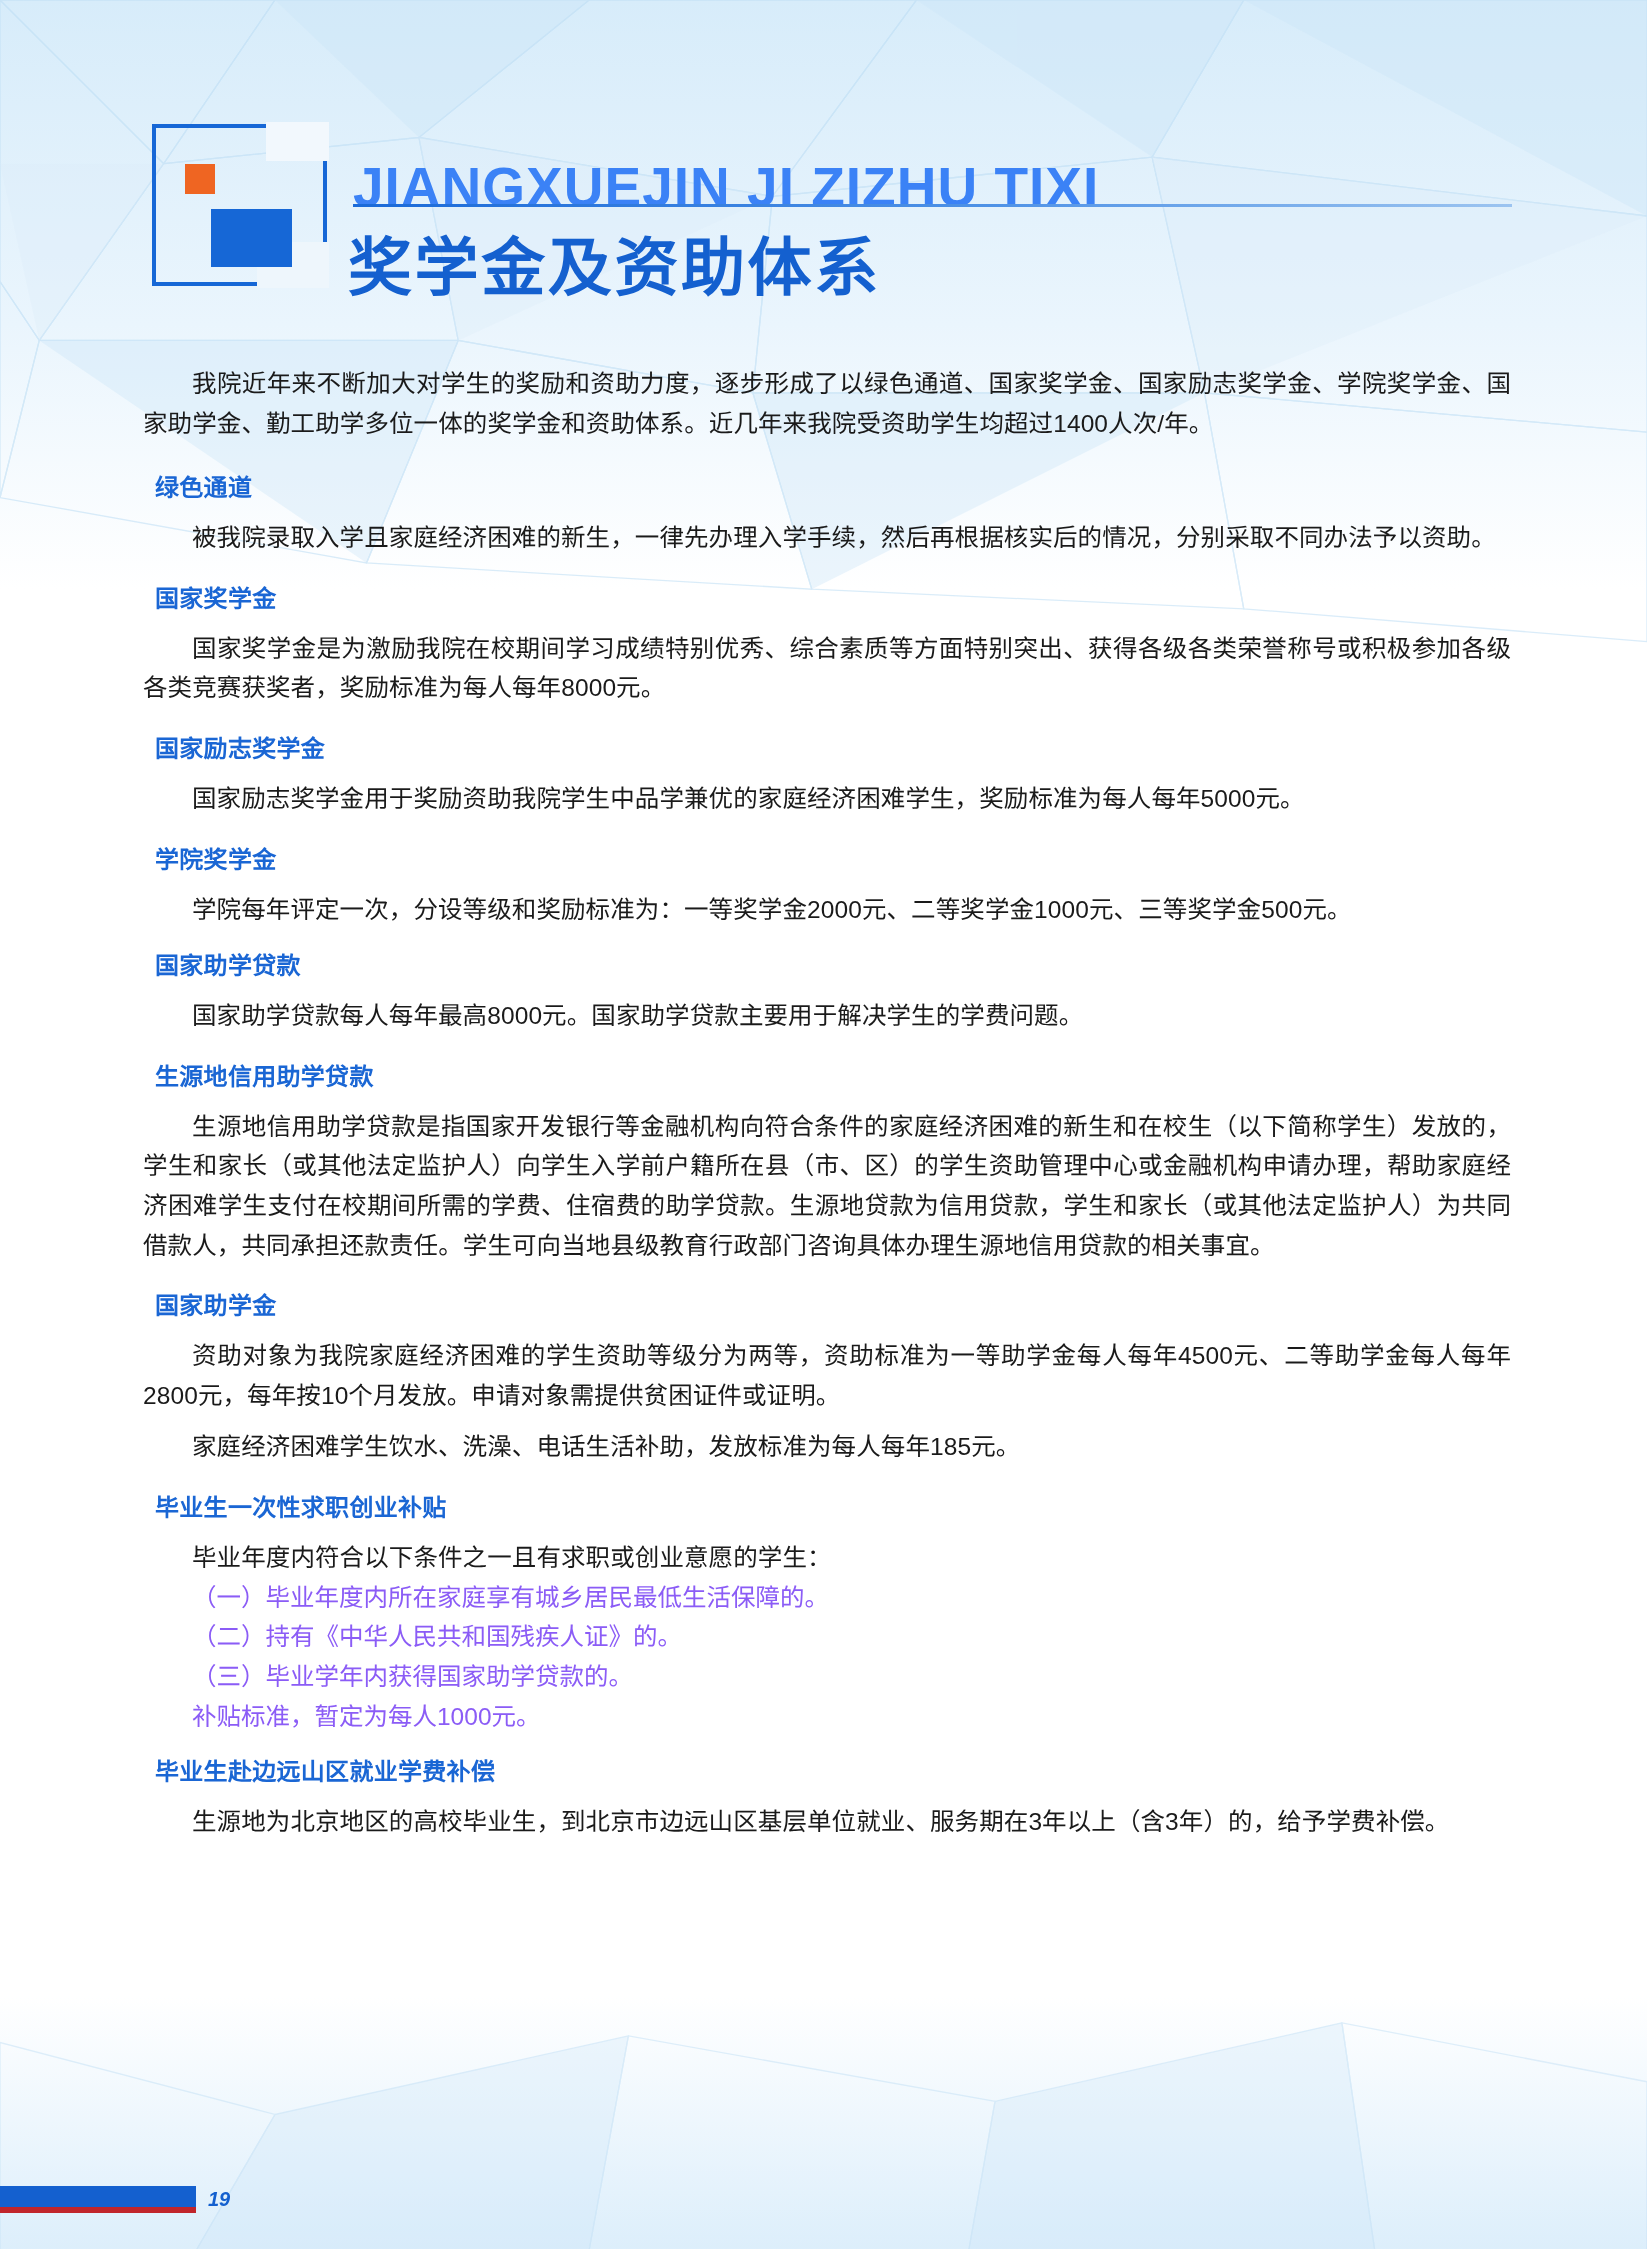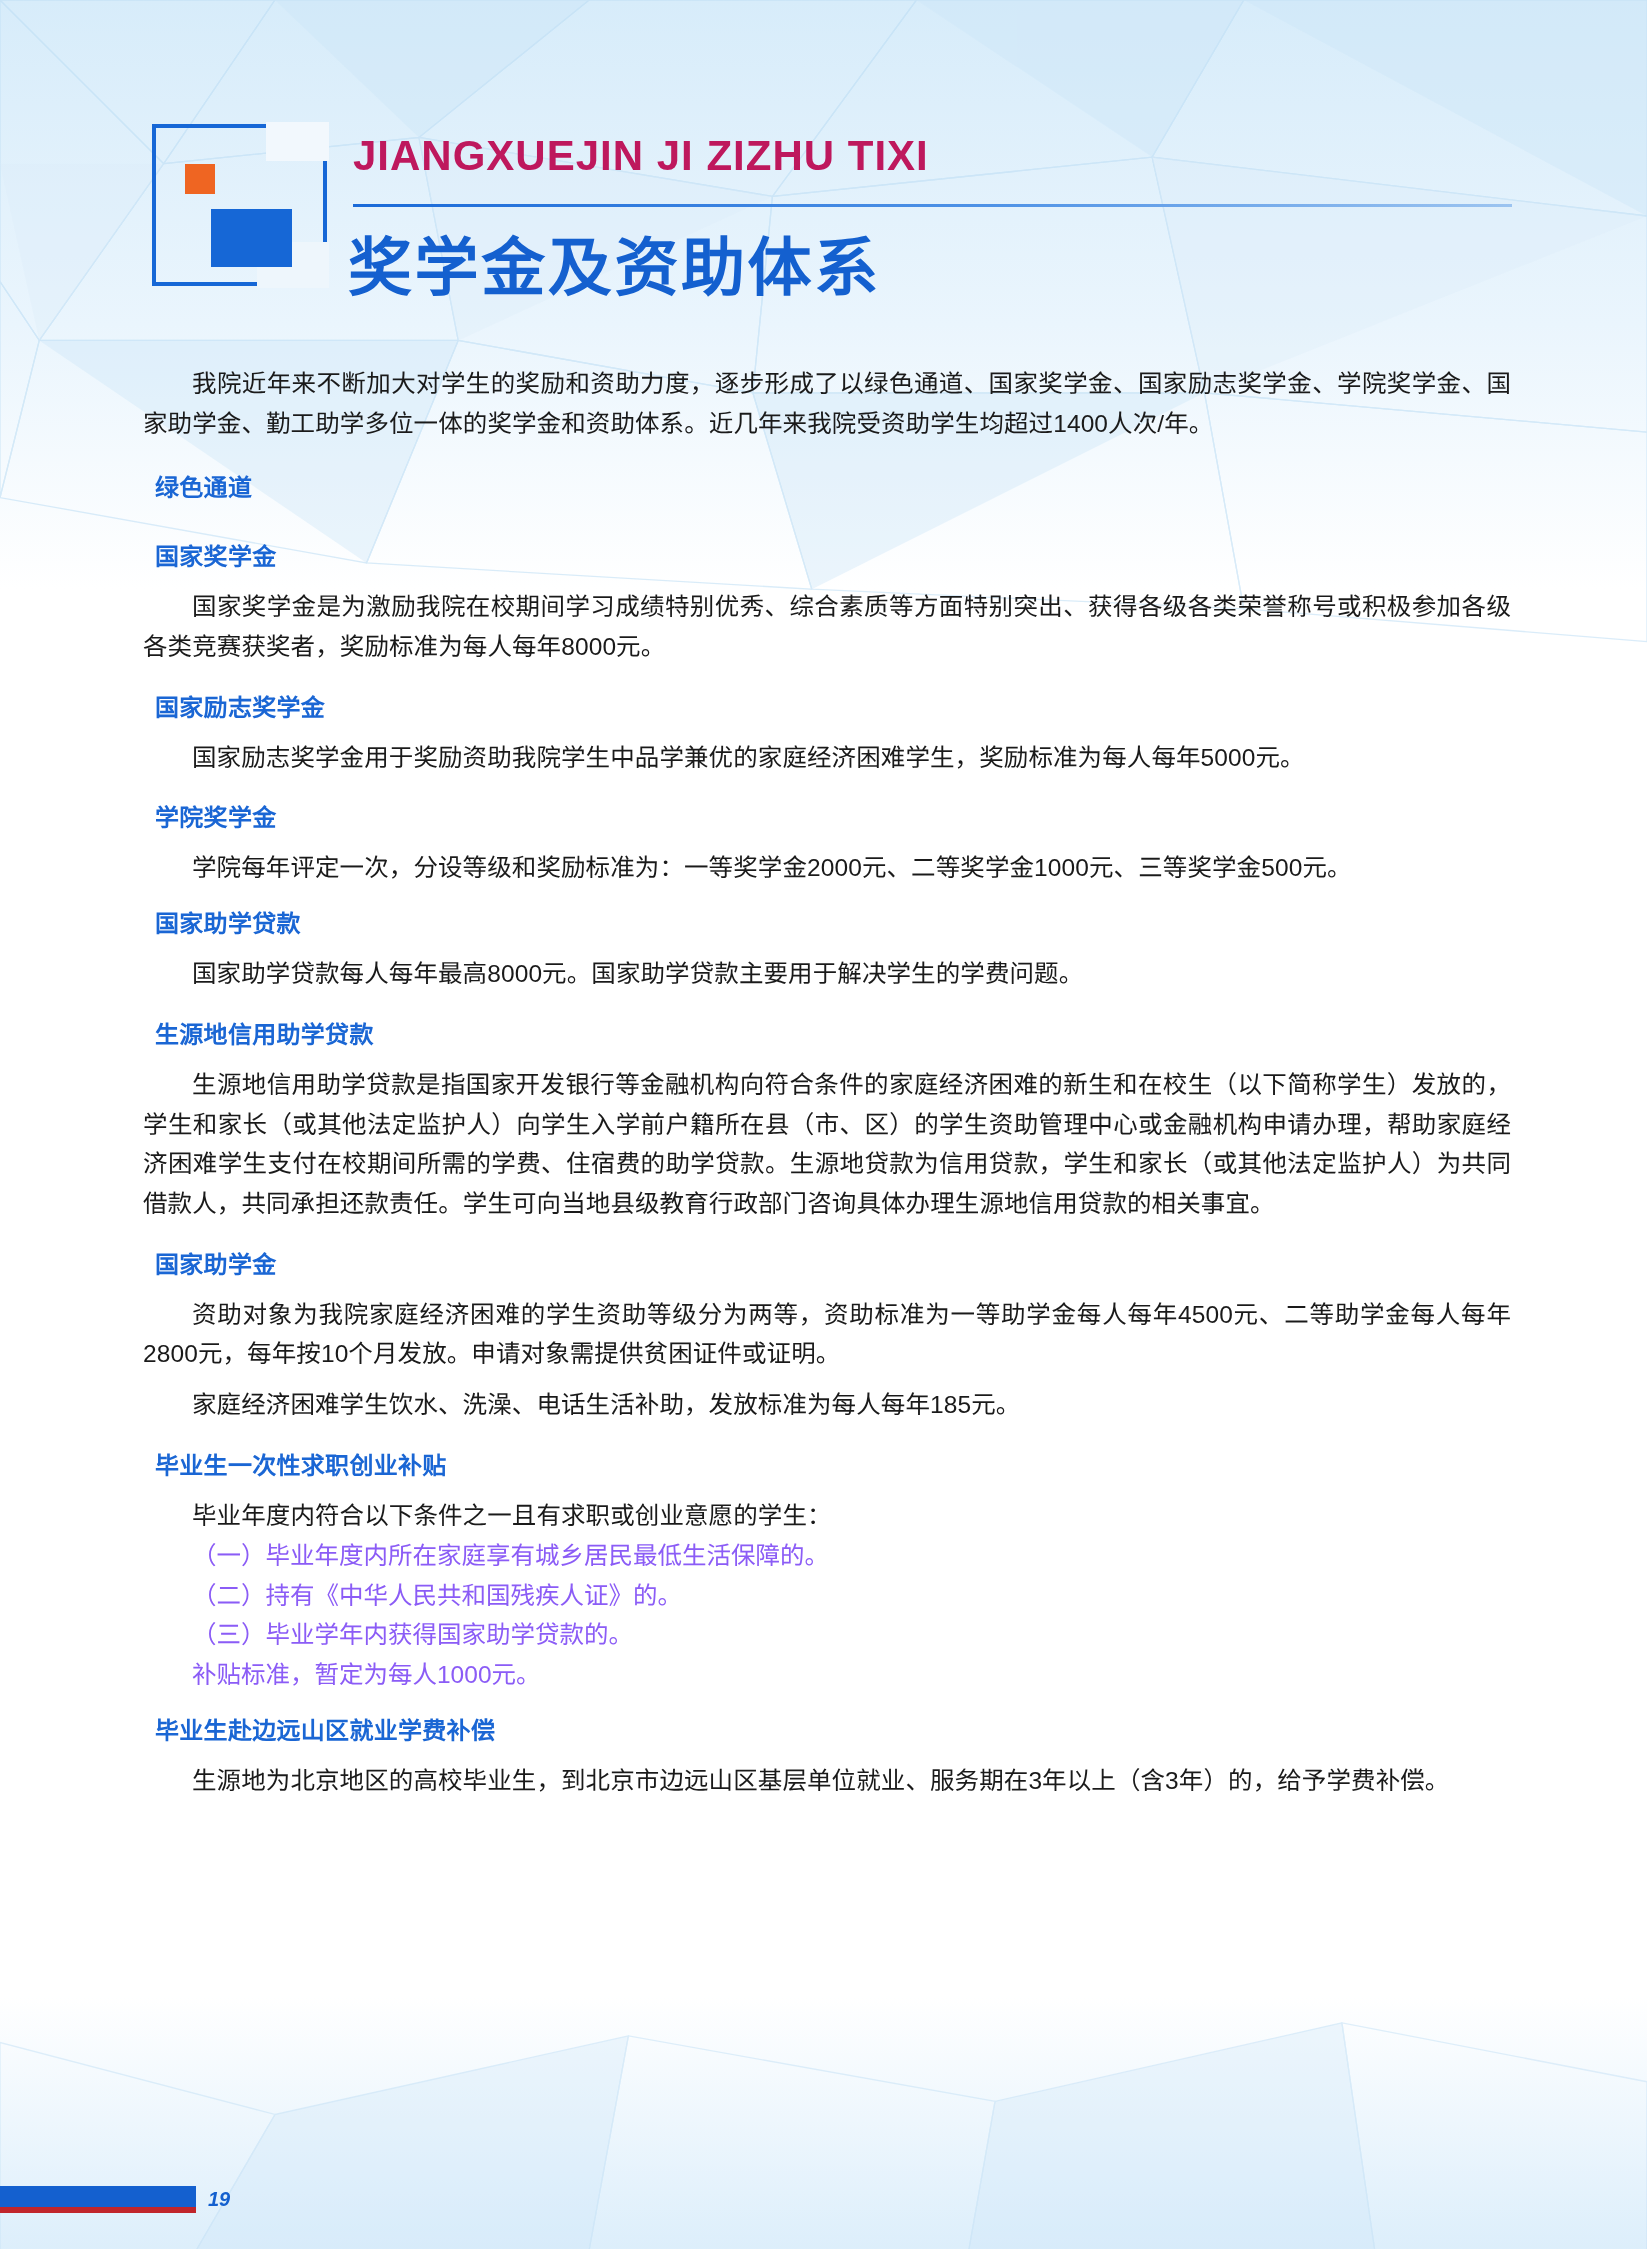--- a/index.html
+++ b/index.html
@@ -77,25 +77,25 @@
     left: 211px;
     top: 209px;
     width: 81px;
     height: 58px;
     background: #1667d6;
     z-index: 2;
   }
   .title-en {
     position: absolute;
     left: 353px;
-    top: 132px;
-    font-size: 42px;
+    top: 155px;
+    font-size: 55px;
     font-weight: bold;
     letter-spacing: 1px;
-    color: #be185d;
+    color: #3b82f6;
     white-space: nowrap;
   }
   .title-rule {
     position: absolute;
     left: 353px;
     top: 204px;
     width: 1159px;
     height: 3.3px;
     background: linear-gradient(to right, #1a6ad8 0%, #4e92e6 55%, #9cc4f0 100%);
   }
@@ -254,20 +254,21 @@
   </div>
 
   <div class="content">
 
     <p class="para indent">我院近年来不断加大对学生的奖励和资助力度，逐步形成了以绿色通道、国家奖学金、国家励志奖学金、学院奖学金、国家助学金、勤工助学多位一体的奖学金和资助体系。近几年来我院受资助学生均超过1400人次/年。</p>
 
     <div class="gap-lg"></div>
 
     <div class="blk">
       <p class="sub-head">绿色通道</p>
+      <p class="para indent">被我院录取入学且家庭经济困难的新生，一律先办理入学手续，然后再根据核实后的情况，分别采取不同办法予以资助。</p>
     </div>
     <div class="gap-md"></div>
 
     <div class="blk">
       <p class="sub-head">国家奖学金</p>
       <p class="para indent">国家奖学金是为激励我院在校期间学习成绩特别优秀、综合素质等方面特别突出、获得各级各类荣誉称号或积极参加各级各类竞赛获奖者，奖励标准为每人每年8000元。</p>
     </div>
     <div class="gap-md"></div>
 
     <div class="blk">

